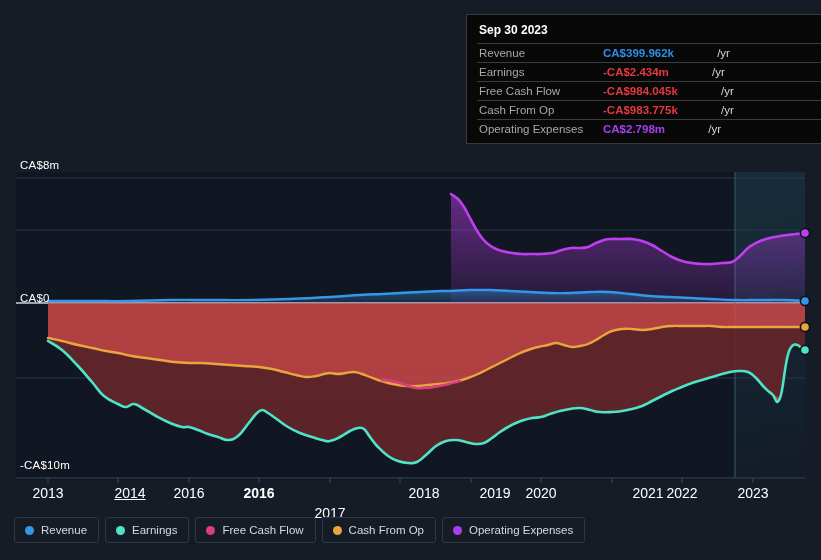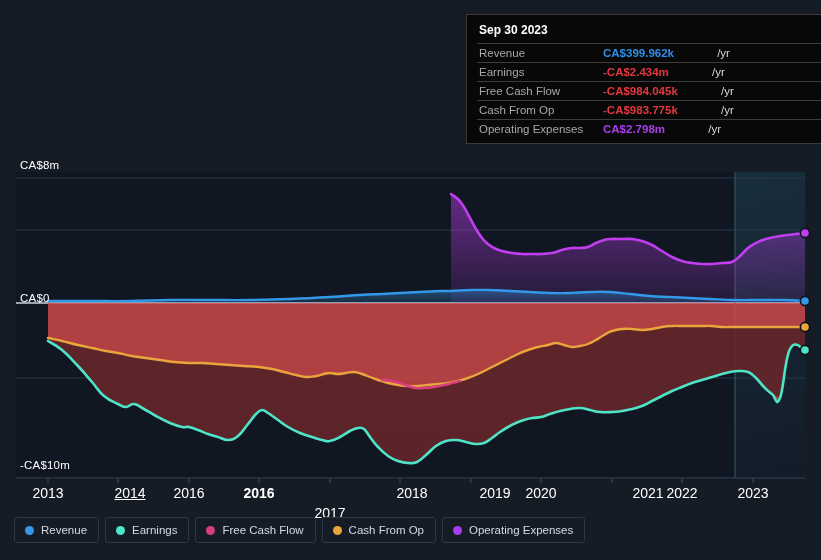--- a/index.html
+++ b/index.html
@@ -172,21 +172,21 @@
   <div class="axis-y-label" style="left:20px; top:159px;">CA$8m</div>
   <div class="axis-y-label" style="left:20px; top:292px;">CA$0</div>
   <div class="axis-y-label" style="left:20px; top:459px;">-CA$10m</div>
 
   <div id="x-axis-labels">
       <div class="axis-x-label" style="left: 48px; top: 485px;">2013</div>
       <div class="axis-x-label" style="left: 130px; top: 485px; text-decoration: underline;">2014</div>
       <div class="axis-x-label" style="left: 189px; top: 485px;">2016</div>
       <div class="axis-x-label" style="left: 259px; top: 485px; font-weight: bold;">2016</div>
       <div class="axis-x-label" style="left: 330px; top: 485px; margin-top: 20px;">2017</div>
-      <div class="axis-x-label" style="left: 412px; top: 485px;">2018</div>
+      <div class="axis-x-label" style="left: 424px; top: 485px;">2018</div>
       <div class="axis-x-label" style="left: 471px; top: 485px; margin-left: 24px;">2019</div>
       <div class="axis-x-label" style="left: 541px; top: 485px;">2020</div>
       <div class="axis-x-label" style="left: 612px; top: 485px; margin-left: 36px;">2021</div>
       <div class="axis-x-label" style="left: 682px; top: 485px;">2022</div>
       <div class="axis-x-label" style="left: 753px; top: 485px;">2023</div>
     </div>
 
   <div id="tooltip">
     <div class="tt-date">Sep 30 2023</div>
     <table>

